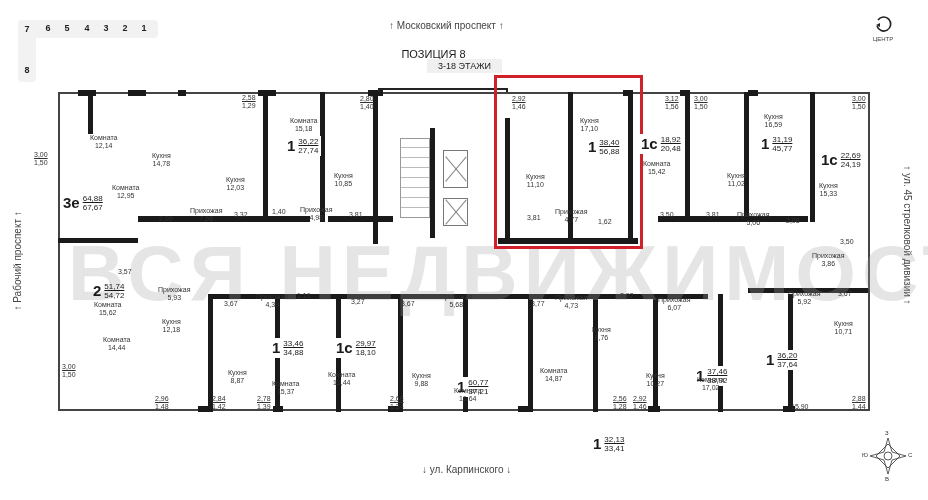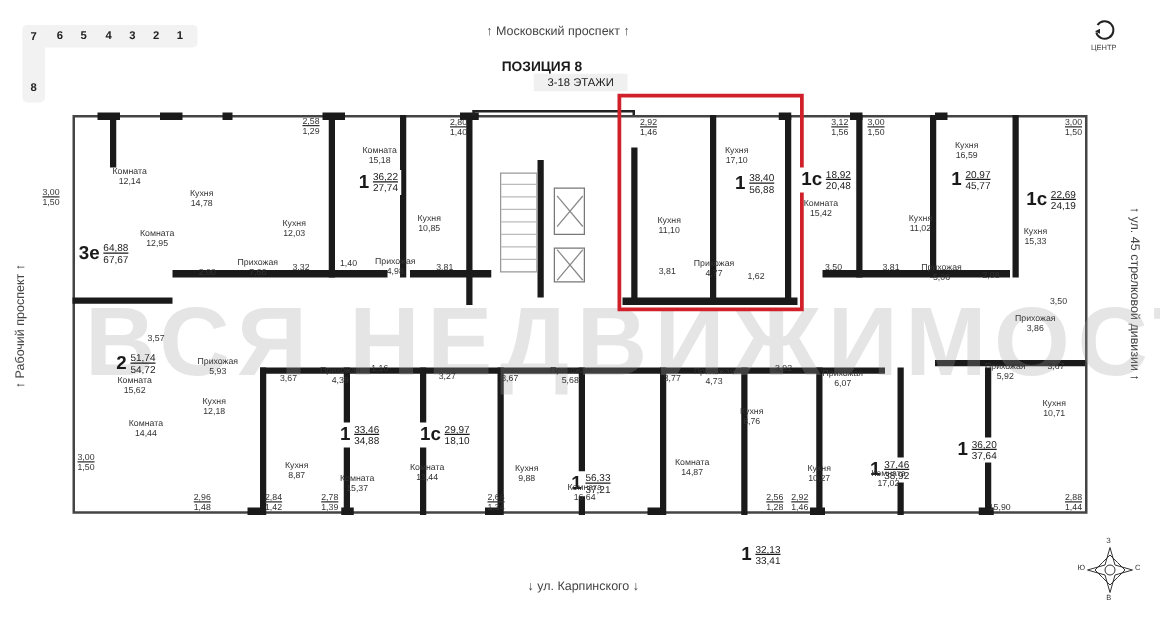--- a/index.html
+++ b/index.html
@@ -9,21 +9,21 @@
   
   .floor-selector { position: absolute; left: 18px; top: 20px; width: 140px; height: 62px; }
   .floor-row { position: absolute; left: 0; top: 0; height: 18px; width: 140px; background: #f2f2f2; border-radius: 4px; display: flex; align-items: center; }
   .floor-col { position: absolute; left: 0; top: 0; width: 18px; height: 62px; background: #f2f2f2; border-radius: 4px; }
   .floor-btn { position: absolute; font-size: 9px; font-weight: bold; color: #222; cursor: pointer; width: 14px; text-align: center; }
 
   .street { position: absolute; font-size: 10px; color: #444; white-space: nowrap; }
   .street.vert-left { transform: rotate(-90deg); transform-origin: center; }
   .street.vert-right { transform: rotate(90deg); transform-origin: center; }
 
-  .title { position: absolute; left: 0; width: 867px; top: 48px; text-align: center; font-size: 11px; font-weight: bold; }
+  .title { position: absolute; left: 0; width: 867px; top: 48px; text-align: center; font-size: 11px; font-weight: normal; }
   .subtitle { position: absolute; left: 427px; top: 59px; width: 75px; height: 14px; background: #f0f0f0; font-size: 9px; text-align: center; line-height: 14px; }
 
   .center-btn { position: absolute; left: 865px; top: 14px; width: 36px; height: 36px; text-align: center; cursor: pointer; }
   .center-btn svg { display: block; margin: 0 auto; }
   .center-btn span { display: block; font-size: 6px; color: #444; margin-top: 2px; }
 
   .plan { position: absolute; left: 58px; top: 88px; width: 814px; height: 325px; }
   .outer-wall { position: absolute; border: 2px solid #222; }
   .wall { position: absolute; background: #1a1a1a; }
 
@@ -173,41 +173,41 @@
   <div class="apt-badge" style="left:527px;top:49px;">
     <span class="type">1</span>
     <span class="areas"><span class="a1">38,40</span><span>56,88</span></span>
   </div>
   <div class="apt-badge" style="left:580px;top:46px;">
     <span class="type">1с</span>
     <span class="areas"><span class="a1">18,92</span><span>20,48</span></span>
   </div>
   <div class="apt-badge" style="left:700px;top:46px;">
     <span class="type">1</span>
-    <span class="areas"><span class="a1">20,97</span><span>45,77</span></span>
+    <span class="areas"><span class="a1">31,19</span><span>45,77</span></span>
   </div>
   <div class="apt-badge" style="left:760px;top:62px;">
     <span class="type">1с</span>
     <span class="areas"><span class="a1">22,69</span><span>24,19</span></span>
   </div>
   <div class="apt-badge" style="left:32px;top:193px;background:transparent;">
     <span class="type">2</span>
     <span class="areas"><span class="a1">51,74</span><span>54,72</span></span>
   </div>
   <div class="apt-badge" style="left:211px;top:250px;">
     <span class="type">1</span>
     <span class="areas"><span class="a1">33,46</span><span>34,88</span></span>
   </div>
   <div class="apt-badge" style="left:275px;top:250px;">
     <span class="type">1с</span>
     <span class="areas"><span class="a1">29,97</span><span>18,10</span></span>
   </div>
   <div class="apt-badge" style="left:396px;top:289px;">
     <span class="type">1</span>
-    <span class="areas"><span class="a1">56,33</span><span>37,21</span></span>
+    <span class="areas"><span class="a1">60,77</span><span>37,21</span></span>
   </div>
   <div class="apt-badge" style="left:532px;top:346px;">
     <span class="type">1</span>
     <span class="areas"><span class="a1">32,13</span><span>33,41</span></span>
   </div>
   <div class="apt-badge" style="left:635px;top:278px;">
     <span class="type">1</span>
     <span class="areas"><span class="a1">37,46</span><span>38,92</span></span>
   </div>
   <div class="apt-badge" style="left:705px;top:262px;">

